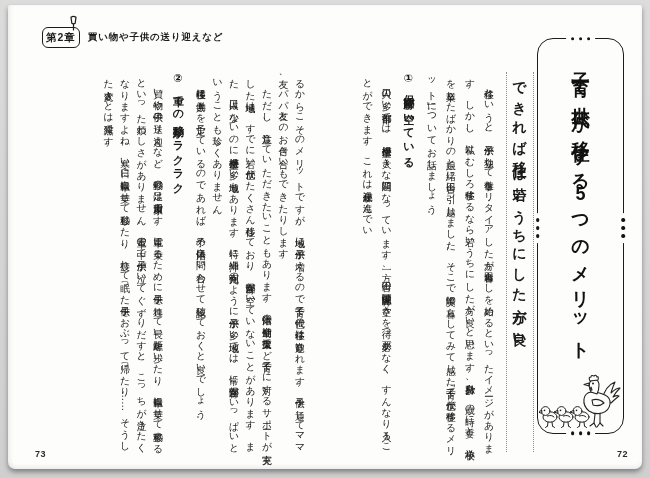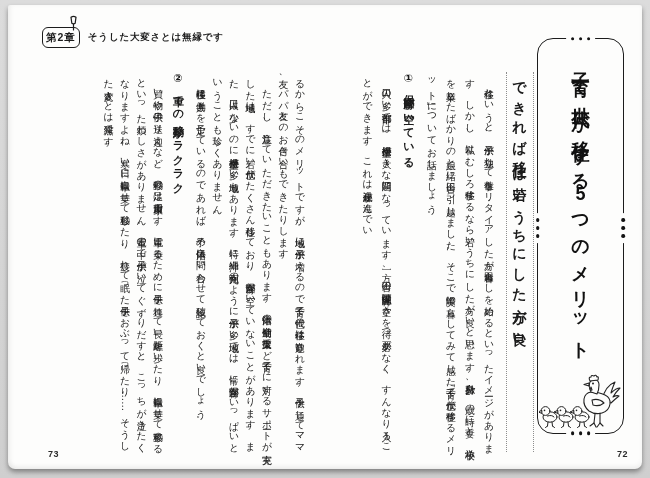--- a/index.html
+++ b/index.html
@@ -73,39 +73,39 @@
   .dots-v.dots-right{left:100%;}
   .dot{width:3.6px;height:3.6px;border-radius:50%;background:#131313;}
   .hen-illustration{position:absolute;left:1px;bottom:3px;}
 
   
   .page-number{
     position:absolute;top:444px;
     font-family:"Liberation Sans","DejaVu Sans",sans-serif;
     font-size:9px;font-weight:bold;color:#2a2a2a;letter-spacing:0.5px;
   }
-  .page-number.left{left:40px;}
+  .page-number.left{left:27px;}
   .page-number.right{left:584px;margin-left:25px;}
 </style>
 </head>
 <body>
 
 <div class="spread">
 
   <div class="chapter-header">
     <span class="chapter-tab">
       <svg class="pin-icon" width="13" height="16" viewBox="0 0 13 16">
         <g fill="none" stroke="#1c1c1c" stroke-width="1.2" stroke-linecap="round">
           <path d="M6.5 9 L6.5 15"></path>
           <path d="M4 2.2 Q6.5 0.4 9 2.2 L8.2 8.2 Q6.5 9.4 4.8 8.2 Z" fill="#fdfdfc"></path>
         </g>
       </svg>
       <span>第2章</span>
     </span>
-    <span class="chapter-title">そうした大変さとは無縁です</span>
+    <span class="chapter-title">買い物や子供の送り迎えなど</span>
   </div>
 
   <div class="page-text right-text">
     <div class="lead-heading">
       <h2>できれば移住は若いうちにした方が良い</h2>
     </div>
     <p class="indent"><span>移住というと、子供が独立して仕事をリタイアした方が田舎暮らしを始めるといったイメージがあります。しかし、私はむしろ移住するなら若いうちにした方が良いと思います。私自身、</span><span class="tcy">27</span><span>歳の時に妻と、小学校を卒業したばかりの娘と一緒に田舎に引っ越しました。そこで実際に暮らしてみて感じた「子育て世代が移住するメリット」についてお話しましょう。</span></p>
     <h3 class="sub-heading">①保育園が空いている</h3>
     <p class="indent">人口の多い都市部では、待機児童が大きな問題になっています。一方、田舎の認可保育園は空きを待つ必要がなく、すんなり入ることができます。これは過疎化が進んでい</p>
   </div>

